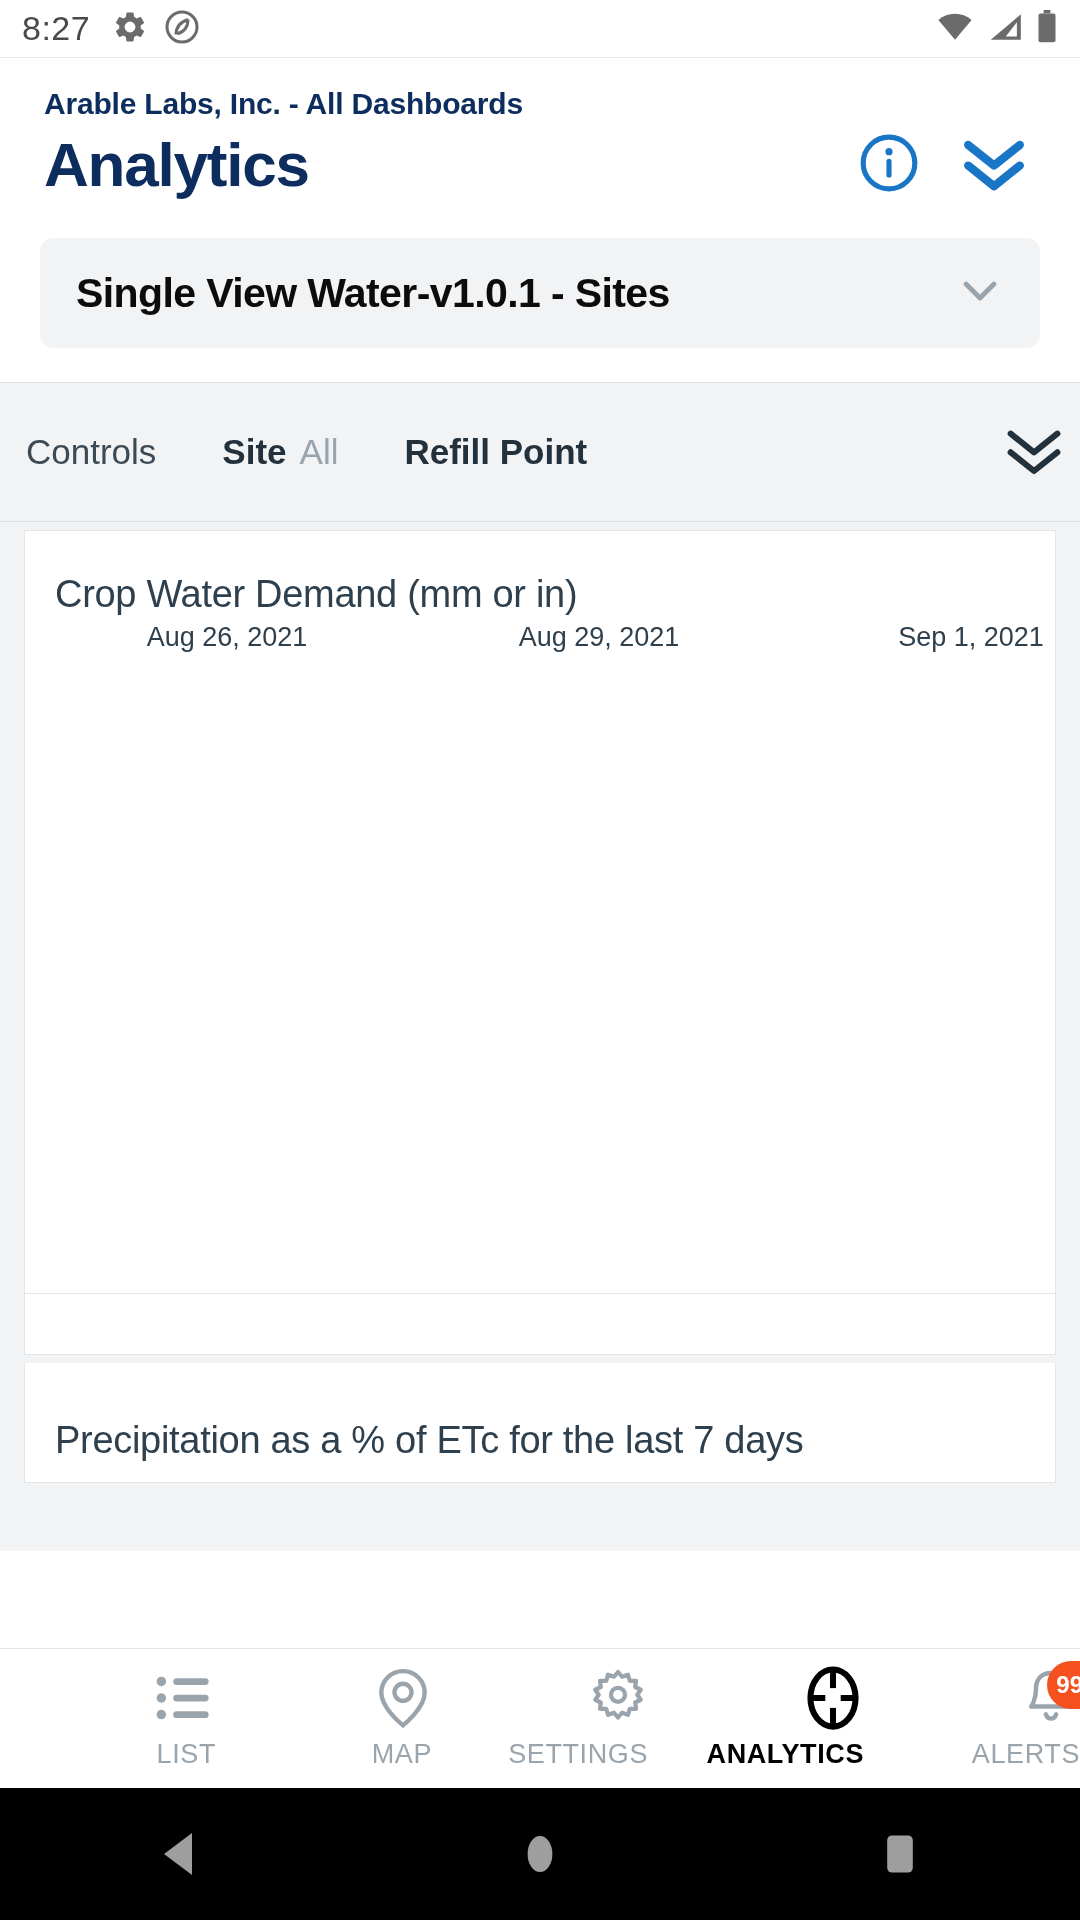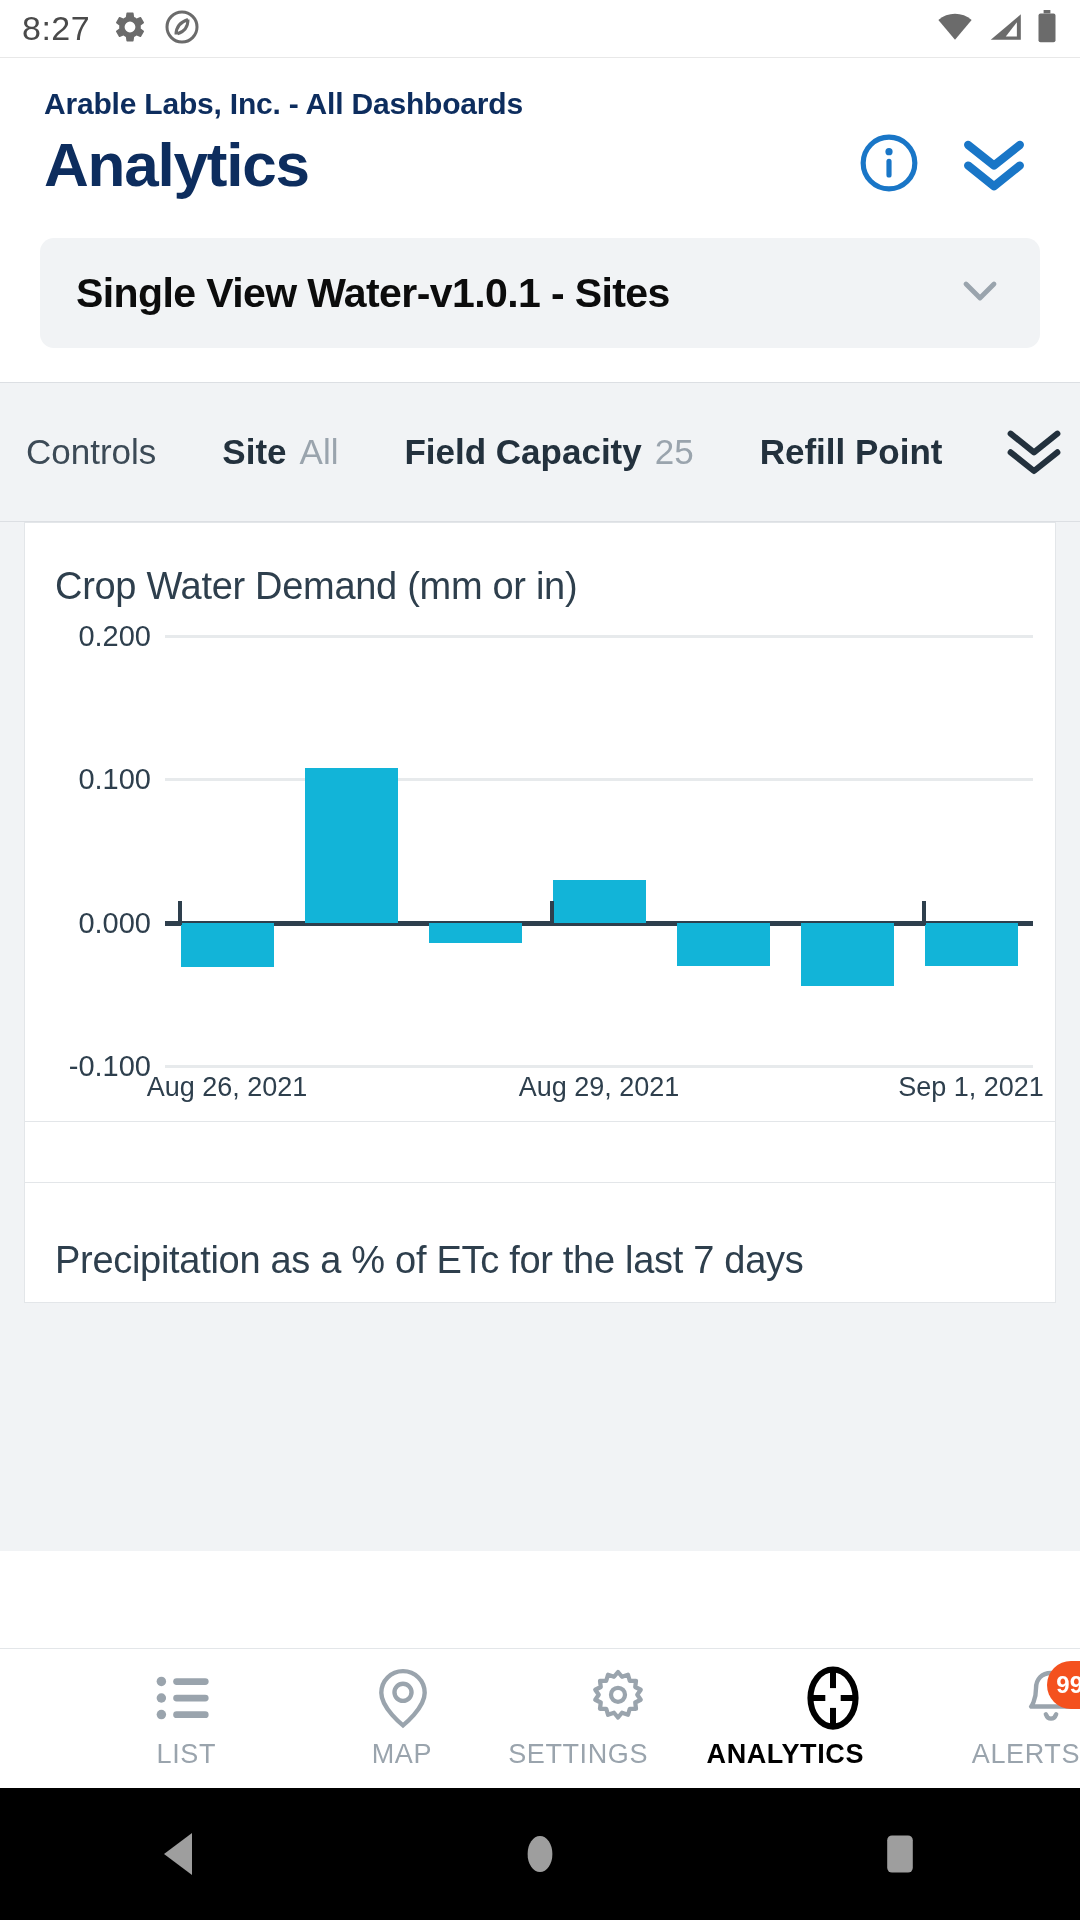--- a/index.html
+++ b/index.html
@@ -160,23 +160,23 @@
     color: #8d979f;
     line-height: 1.42;
     padding: 38px 44px 34px 48px;
     letter-spacing: -0.2px;
   }
 
   
   .chart-card {
     background: #ffffff;
     border: 1px solid #e3e6e9;
-    margin: 0 24px;
-    box-sizing: border-box;
-    height: 661px;
+    margin: 8px 24px;
+    box-sizing: border-box;
+    height: 825px;
     position: relative;
     overflow: hidden;
   }
   .chart-title {
     font-size: 38px;
     color: #2e3f4d;
     padding: 42px 0 0 30px;
     letter-spacing: -0.3px;
   }
   .plot {
@@ -402,62 +402,38 @@
 </div>
 
 <div class="controls-bar">
   <div class="ctrl-title">Controls</div>
 
   <div class="ctrl-item">
     <span class="ctrl-item-name">Site</span>
     <span class="ctrl-item-value">All</span>
   </div>
 
-  <div class="ctrl-item">
-    <span class="ctrl-item-name">Field Capacity</span>
-    <span class="ctrl-item-value">25</span>
-  </div>
 
   <div class="ctrl-item">
     <span class="ctrl-item-name">Refill Point</span>
     <span class="ctrl-item-value"></span>
   </div>
 
   <div class="ctrl-expand">
     <svg width="64" height="56" viewBox="0 0 26 24">
       <path d="M3 5 L13 13 L23 5" fill="none" stroke="#23313d" stroke-width="2.6" stroke-linecap="round" stroke-linejoin="round"></path>
       <path d="M3 13 L13 21 L23 13" fill="none" stroke="#23313d" stroke-width="2.6" stroke-linecap="round" stroke-linejoin="round"></path>
     </svg>
   </div>
 </div>
 
 <div class="content">
 
   <div class="chart-card">
     <div class="chart-title">Crop Water Demand (mm or in)</div>
-    <div class="plot" id="plot">
-        <div class="gridline" style="top: -1px;"></div>
-        <div class="ytick" style="top: 0px; right: 904px;">0.200</div>
-        <div class="gridline" style="top: 142.333px;"></div>
-        <div class="ytick" style="top: 143.333px; right: 904px;">0.100</div>
-        <div class="zeroline" style="top: 284.667px;"></div>
-        <div class="ytick" style="top: 286.667px; right: 904px;">0.000</div>
-        <div class="gridline" style="top: 429px;"></div>
-        <div class="ytick" style="top: 430px; right: 904px;">-0.100</div>
-        <div class="bar" style="left: 155.5px; width: 93px; top: 286.667px; height: 44.4333px; background: rgb(18, 180, 216);"></div>
-        <div class="bar" style="left: 279.5px; width: 93px; top: 131.867px; height: 154.8px; background: rgb(18, 180, 216);"></div>
-        <div class="bar" style="left: 403.5px; width: 93px; top: 286.667px; height: 20.0667px; background: rgb(18, 180, 216);"></div>
-        <div class="bar" style="left: 527.5px; width: 93px; top: 243.667px; height: 43px; background: rgb(18, 180, 216);"></div>
-        <div class="bar" style="left: 651.5px; width: 93px; top: 286.667px; height: 43px; background: rgb(18, 180, 216);"></div>
-        <div class="bar" style="left: 775.5px; width: 93px; top: 286.667px; height: 63.0667px; background: rgb(18, 180, 216);"></div>
-        <div class="bar" style="left: 899.5px; width: 93px; top: 286.667px; height: 43px; background: rgb(18, 180, 216);"></div>
-        <div class="xtickmark" style="left: 152.5px; top: 264.667px; height: 24px;"></div>
-        <div class="xtickmark" style="left: 524.5px; top: 264.667px; height: 24px;"></div>
-        <div class="xtickmark" style="left: 896.5px; top: 264.667px; height: 24px;"></div>
-      </div>
     <div class="xlabels" id="xlabels">
         <div class="xlabel" style="left: 202px; top: 0px;">Aug 26, 2021</div>
         <div class="xlabel" style="left: 574px; top: 0px;">Aug 29, 2021</div>
         <div class="xlabel" style="left: 946px; top: 0px;">Sep 1, 2021</div>
       </div>
     <div class="card-divider"></div>
   </div>
 
   <div class="chart-card-2">
     <div class="chart-title-2">Precipitation as a % of ETc for the last 7 days</div>

